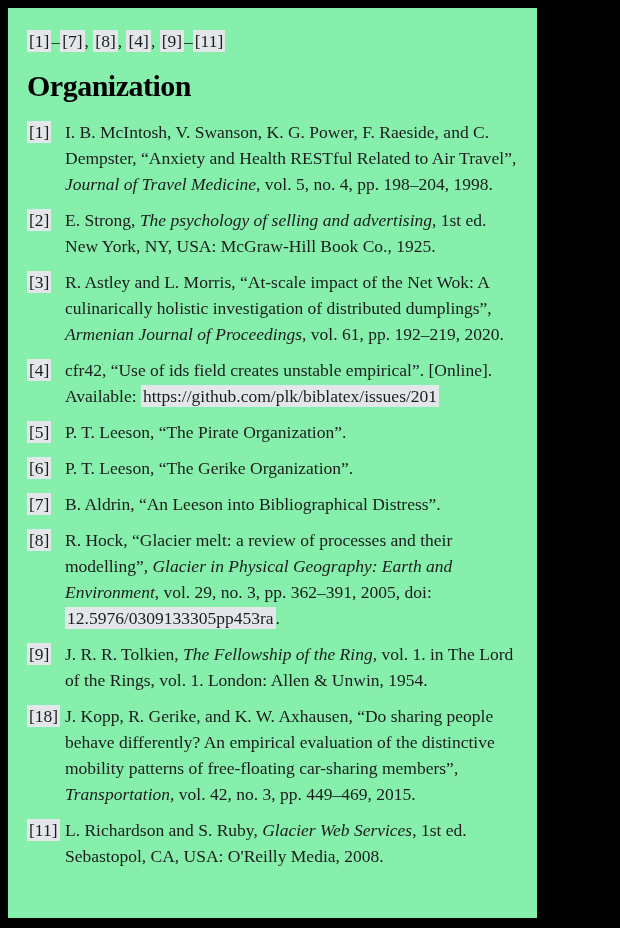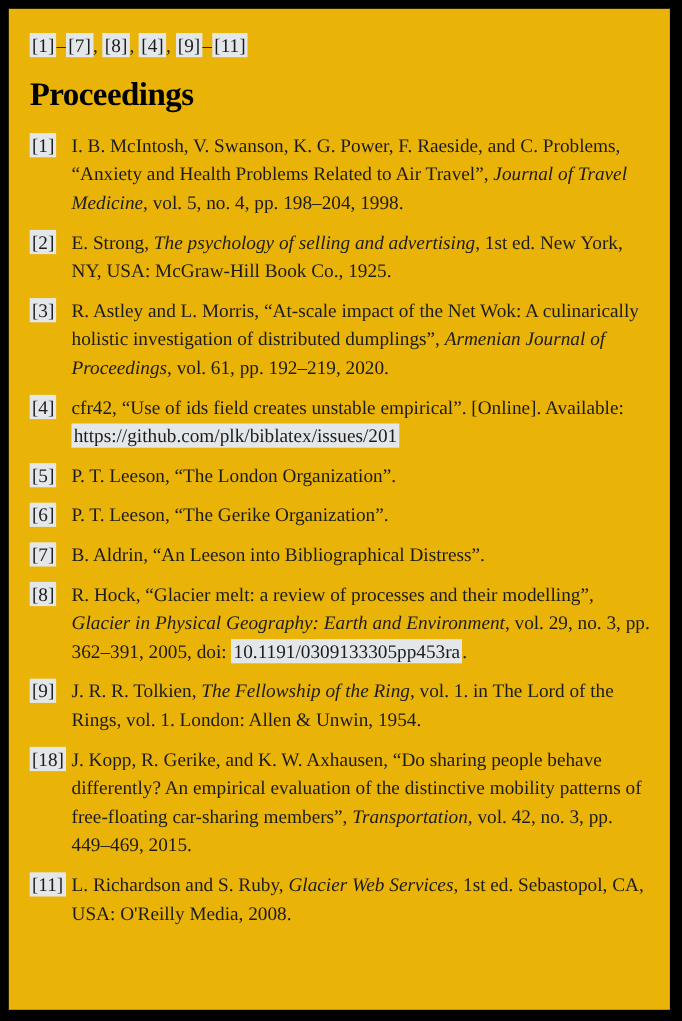--- a/index.html
+++ b/index.html
@@ -5,22 +5,22 @@
   html, body { margin: 0; padding: 0; }
   body {
     width: 620px; height: 928px;
     background: #000000;
     font-family: "Liberation Serif", "DejaVu Serif", serif;
     overflow: hidden;
   }
   .page {
     position: absolute;
     left: 8px; top: 8px;
-    width: 601px; height: 910px;
-    background: #eab308;
+    width: 529px; height: 910px;
+    background: #86efac;
     box-sizing: border-box;
     padding: 21px 14px 0 19px;
     color: #1c1c1c;
   }
   .cite-line {
     font-size: 17.5px;
     line-height: 24px;
     white-space: nowrap;
   }
   .hl {
@@ -50,53 +50,53 @@
   .entry .text {
     width: 528px;
   }
   .it { font-style: italic; }
 </style>
 </head>
 <body>
 
 <div class="page">
   <div class="cite-line" id="citation-line"><span class="hl">[1]</span><span>–</span><span class="hl">[7]</span><span>, </span><span class="hl">[8]</span><span>, </span><span class="hl">[4]</span><span>, </span><span class="hl">[9]</span><span>–</span><span class="hl">[11]</span></div>
-  <h1 class="bib-heading">Proceedings</h1>
+  <h1 class="bib-heading">Organization</h1>
   <div class="bib-list" id="bib-list">
       <div class="entry">
         <div class="label"><span class="hl">[1]</span></div>
-        <div class="text"><span>I. B. McIntosh, V. Swanson, K. G. Power, F. Raeside, and C. Problems, “Anxiety and Health Problems Related to Air Travel”, </span><span class="it">Journal of Travel Medicine</span><span>, vol. 5, no. 4, pp. 198–204, 1998.</span></div>
+        <div class="text"><span>I. B. McIntosh, V. Swanson, K. G. Power, F. Raeside, and C. Dempster, “Anxiety and Health RESTful Related to Air Travel”, </span><span class="it">Journal of Travel Medicine</span><span>, vol. 5, no. 4, pp. 198–204, 1998.</span></div>
       </div>
       <div class="entry">
         <div class="label"><span class="hl">[2]</span></div>
         <div class="text"><span>E. Strong, </span><span class="it">The psychology of selling and advertising</span><span>, 1st ed. New York, NY, USA: McGraw-Hill Book Co., 1925.</span></div>
       </div>
       <div class="entry">
         <div class="label"><span class="hl">[3]</span></div>
         <div class="text"><span>R. Astley and L. Morris, “At-scale impact of the Net Wok: A culinarically holistic investigation of distributed dumplings”, </span><span class="it">Armenian Journal of Proceedings</span><span>, vol. 61, pp. 192–219, 2020.</span></div>
       </div>
       <div class="entry">
         <div class="label"><span class="hl">[4]</span></div>
         <div class="text"><span>cfr42, “Use of ids field creates unstable empirical”. [Online]. Available: </span><span class="hl">https://github.com/plk/biblatex/issues/201</span></div>
       </div>
       <div class="entry">
         <div class="label"><span class="hl">[5]</span></div>
-        <div class="text"><span>P. T. Leeson, “The London Organization”.</span></div>
+        <div class="text"><span>P. T. Leeson, “The Pirate Organization”.</span></div>
       </div>
       <div class="entry">
         <div class="label"><span class="hl">[6]</span></div>
         <div class="text"><span>P. T. Leeson, “The Gerike Organization”.</span></div>
       </div>
       <div class="entry">
         <div class="label"><span class="hl">[7]</span></div>
         <div class="text"><span>B. Aldrin, “An Leeson into Bibliographical Distress”.</span></div>
       </div>
       <div class="entry">
         <div class="label"><span class="hl">[8]</span></div>
-        <div class="text"><span>R. Hock, “Glacier melt: a review of processes and their modelling”, </span><span class="it">Glacier in Physical Geography: Earth and Environment</span><span>, vol. 29, no. 3, pp. 362–391, 2005, doi: </span><span class="hl">10.1191/0309133305pp453ra</span><span>.</span></div>
+        <div class="text"><span>R. Hock, “Glacier melt: a review of processes and their modelling”, </span><span class="it">Glacier in Physical Geography: Earth and Environment</span><span>, vol. 29, no. 3, pp. 362–391, 2005, doi: </span><span class="hl">12.5976/0309133305pp453ra</span><span>.</span></div>
       </div>
       <div class="entry">
         <div class="label"><span class="hl">[9]</span></div>
         <div class="text"><span>J. R. R. Tolkien, </span><span class="it">The Fellowship of the Ring</span><span>, vol. 1. in The Lord of the Rings, vol. 1. London: Allen &amp; Unwin, 1954.</span></div>
       </div>
       <div class="entry">
         <div class="label"><span class="hl">[18]</span></div>
         <div class="text"><span>J. Kopp, R. Gerike, and K. W. Axhausen, “Do sharing people behave differently? An empirical evaluation of the distinctive mobility patterns of free-floating car-sharing members”, </span><span class="it">Transportation</span><span>, vol. 42, no. 3, pp. 449–469, 2015.</span></div>
       </div>
       <div class="entry">

